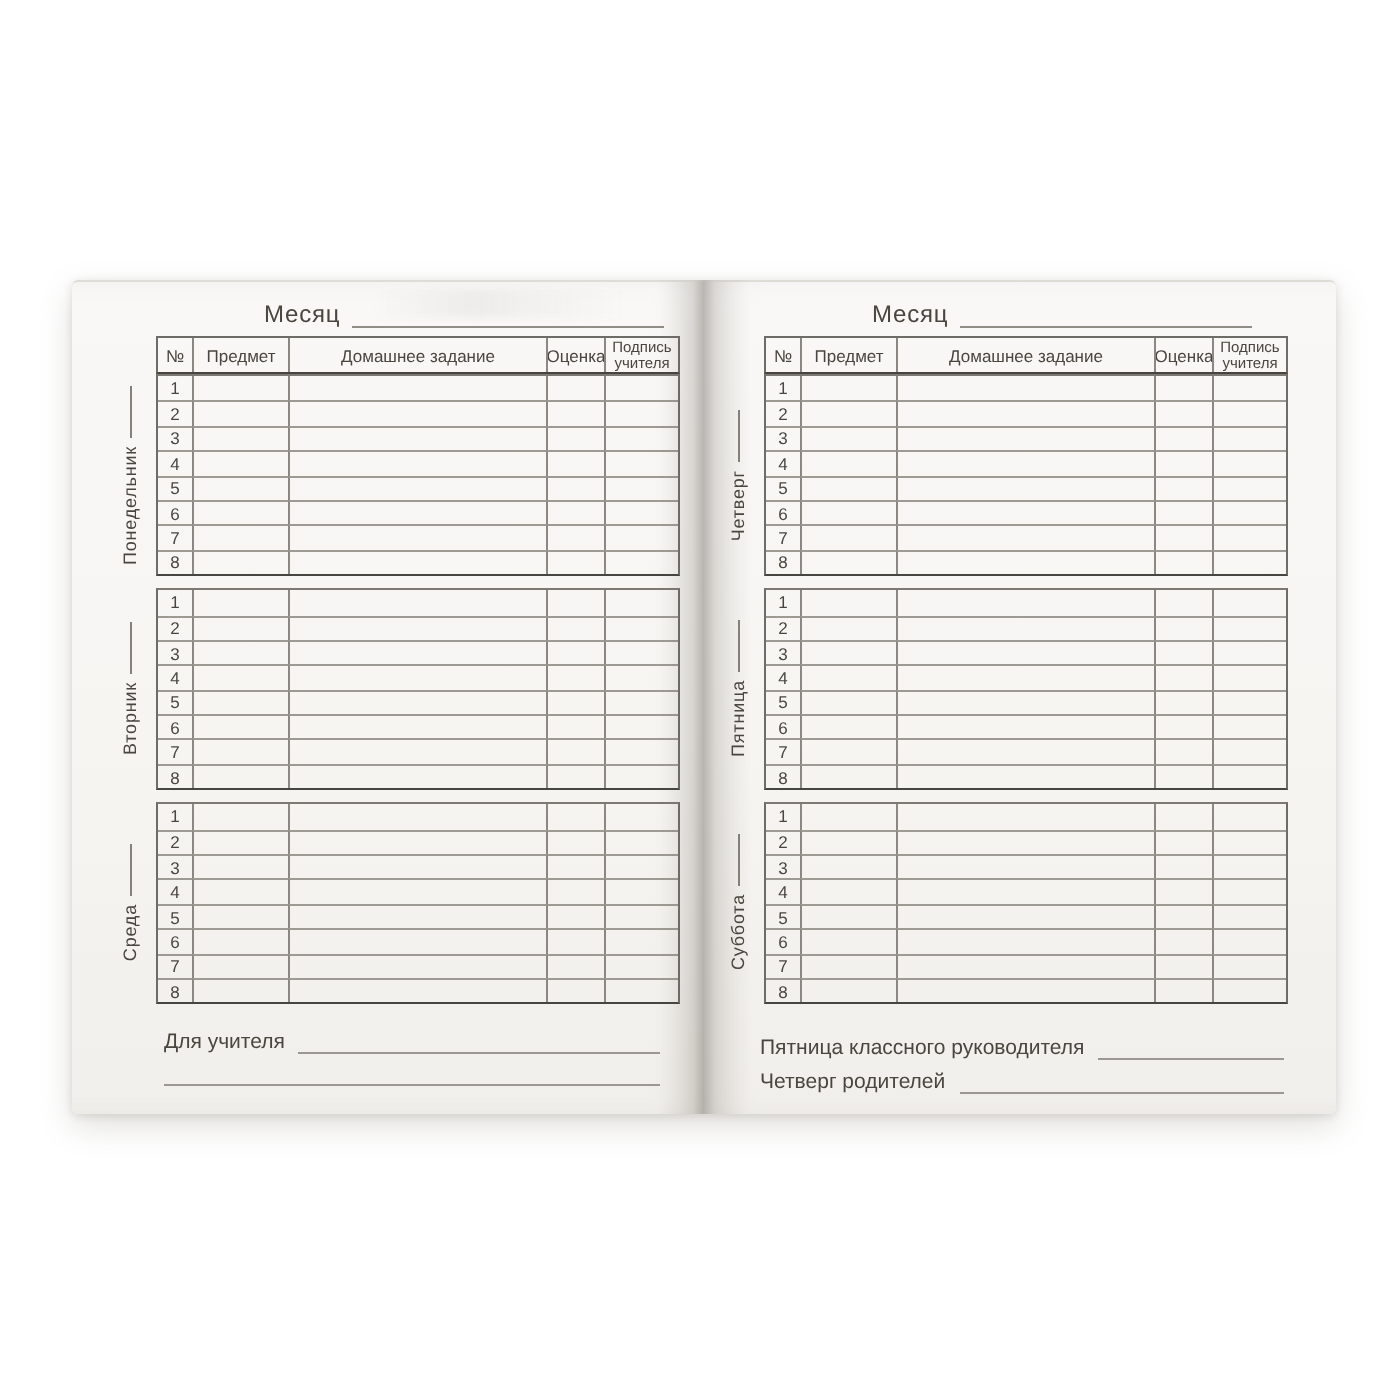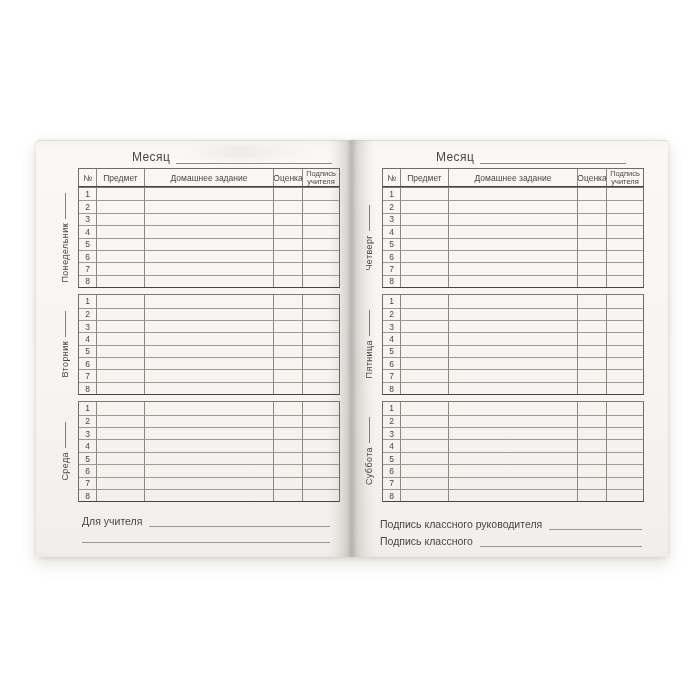--- a/index.html
+++ b/index.html
@@ -416,25 +416,25 @@
           <div class="day-label" style="top: 153px; height: 101px;">
             <span class="day-tick"></span>
             <span class="day-text">Пятница</span>
           </div>
           <div class="day-label" style="top: 260px; height: 101px;">
             <span class="day-tick"></span>
             <span class="day-text">Суббота</span>
           </div>
           <div class="footer-signs">
             <div class="sig-row">
-              <span>Подпись классного руководителя</span>
+              <span>Пятница классного руководителя</span>
               <span class="blank"></span>
             </div>
             <div class="sig-row">
-              <span>Подпись классного</span>
+              <span>Четверг родителей</span>
               <span class="blank"></span>
             </div>
           </div>
         </div>
       </div>
     <div class="gutter"></div>
     <div class="stack-edge"></div>
   </div>
 </div>
 

